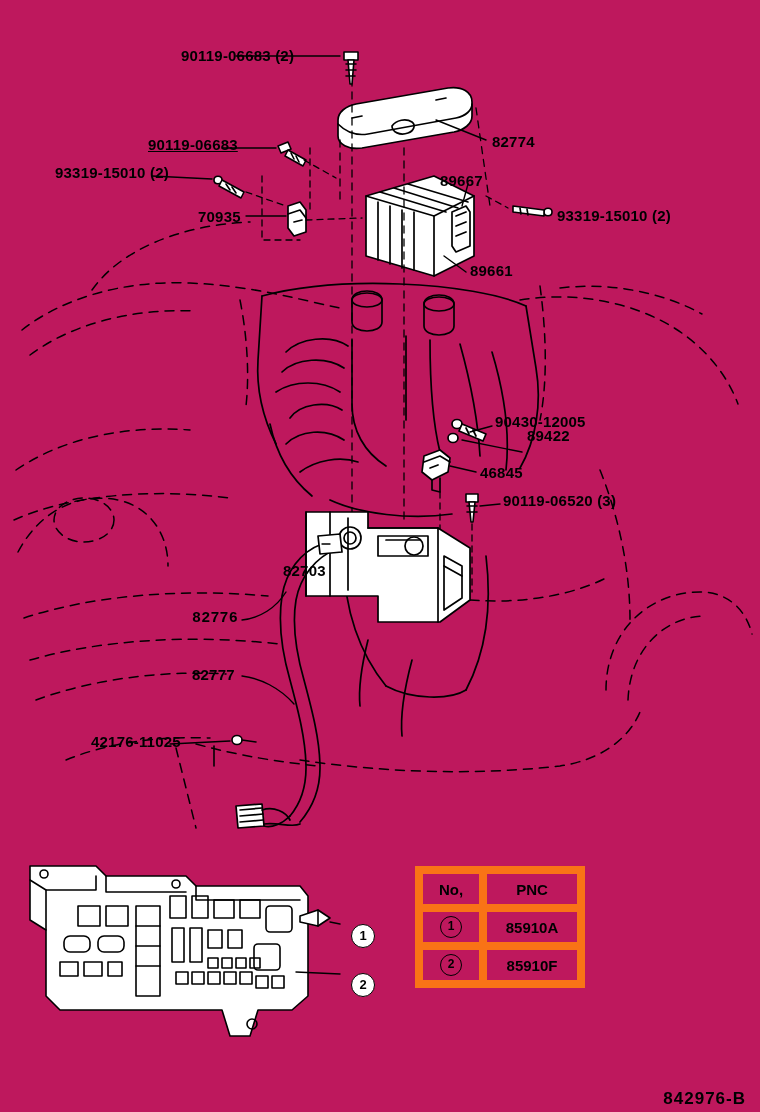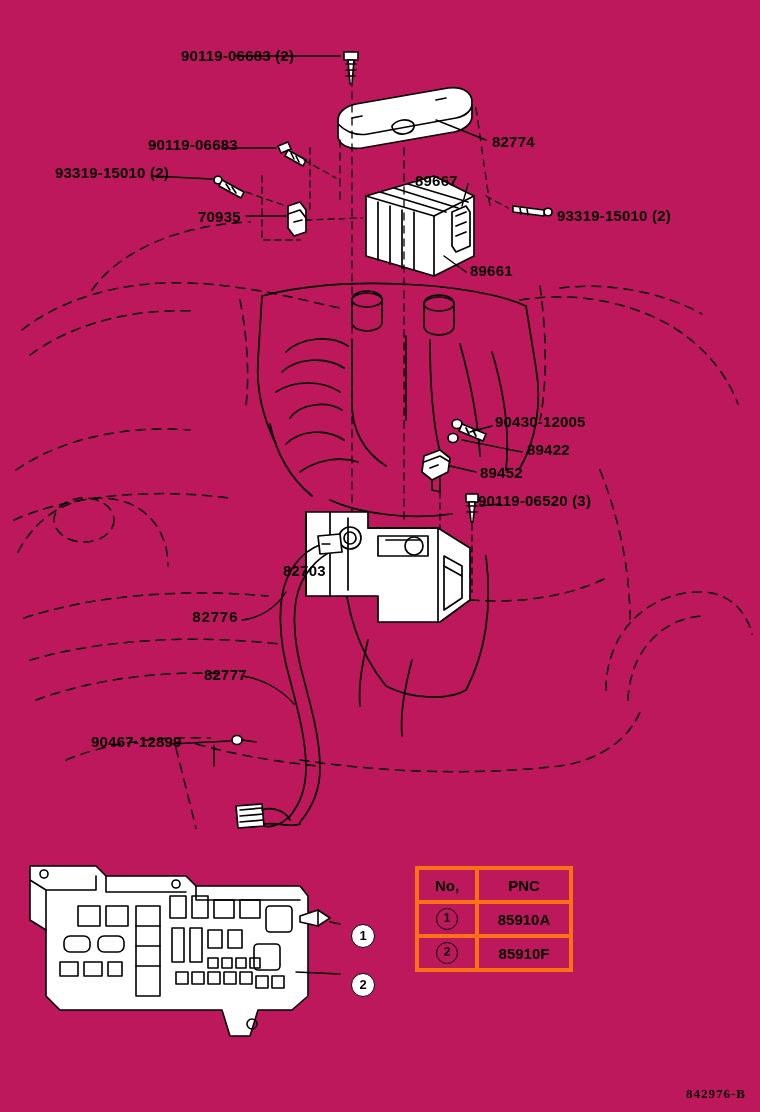--- a/index.html
+++ b/index.html
@@ -27,37 +27,37 @@
     font-family: "Liberation Sans", sans-serif;
     font-size: 15px;
     font-weight: bold;
     color: #000000;
     white-space: nowrap;
     letter-spacing: 0.2px;
   }
   #footer-code {
     position: absolute;
     right: 14px;
-    bottom: 10px;
-    font-size: 13px;
+    bottom: 3px;
+    font-size: 17px;
     font-weight: bold;
     letter-spacing: 1px;
-    font-family: Liberation Serif, serif;
+    font-family: Liberation Sans, sans-serif;
     color: #000;
   }
   
   #pnc-table {
     position: absolute;
     left: 415px;
     top: 866px;
     border-collapse: collapse;
     font-family: "Liberation Sans", sans-serif;
   }
   #pnc-table th, #pnc-table td {
-    border: 4px solid #f97316;
+    border: 8px solid #f97316;
     height: 30px;
     font-size: 15px;
     font-weight: bold;
     text-align: center;
     padding: 0;
   }
   #pnc-table th:first-child, #pnc-table td:first-child {
     width: 56px;
   }
   #pnc-table th:last-child, #pnc-table td:last-child {
@@ -367,35 +367,35 @@
         <path d="M318 910 L 318 926"></path>
       </g>
       <g stroke-width="1.4">
         <path d="M330 922 L 340 924"></path>
         <path d="M296 972 L 340 974"></path>
       </g>
     </g>
   </svg>
 
   <div class="lbl" style="left:181px; top:47px;">90119-06683 (2)</div>
-  <div class="lbl" style="left:148px; top:136px;">90119-06683</div>
+  <div class="lbl" style="left:148px; top:136px;text-decoration:underline;">90119-06683</div>
   <div class="lbl" style="left:55px; top:164px;">93319-15010 (2)</div>
   <div class="lbl" style="left:198px; top:208px;">70935</div>
   <div class="lbl" style="left:492px; top:133px;">82774</div>
-  <div class="lbl" style="left:415px; top:172px;">89667</div>
+  <div class="lbl" style="left:440px; top:172px;">89667</div>
   <div class="lbl" style="left:557px; top:207px;">93319-15010 (2)</div>
   <div class="lbl" style="left:470px; top:262px;">89661</div>
   <div class="lbl" style="left:495px; top:413px;">90430-12005</div>
-  <div class="lbl" style="left:527px; top:441px;text-align:right;">89422</div>
-  <div class="lbl" style="left:480px; top:464px;">89452</div>
-  <div class="lbl" style="left:478px; top:492px;text-align:right;">90119-06520 (3)</div>
+  <div class="lbl" style="left:527px; top:427px;text-align:right;">89422</div>
+  <div class="lbl" style="left:480px; top:464px;">46845</div>
+  <div class="lbl" style="left:503px; top:492px;text-align:right;">90119-06520 (3)</div>
   <div class="lbl" style="left:283px; top:562px;">82703</div>
   <div class="lbl" style="left:192px; top:610px;font-family:Liberation Mono, monospace;">82776</div>
-  <div class="lbl" style="left:192px; top:666px;margin-left:12px;">82777</div>
-  <div class="lbl" style="left:91px; top:733px;">90467-12899</div>
+  <div class="lbl" style="left:192px; top:666px;">82777</div>
+  <div class="lbl" style="left:91px; top:733px;">42176-11025</div>
 
   <div class="callout-num" style="left:351px; top:924px;">1</div>
   <div class="callout-num" style="left:351px; top:973px;">2</div>
 
   <table id="pnc-table">
     <tbody>
         <tr>
       <th>No,</th>
       <th>PNC</th>
     </tr>

